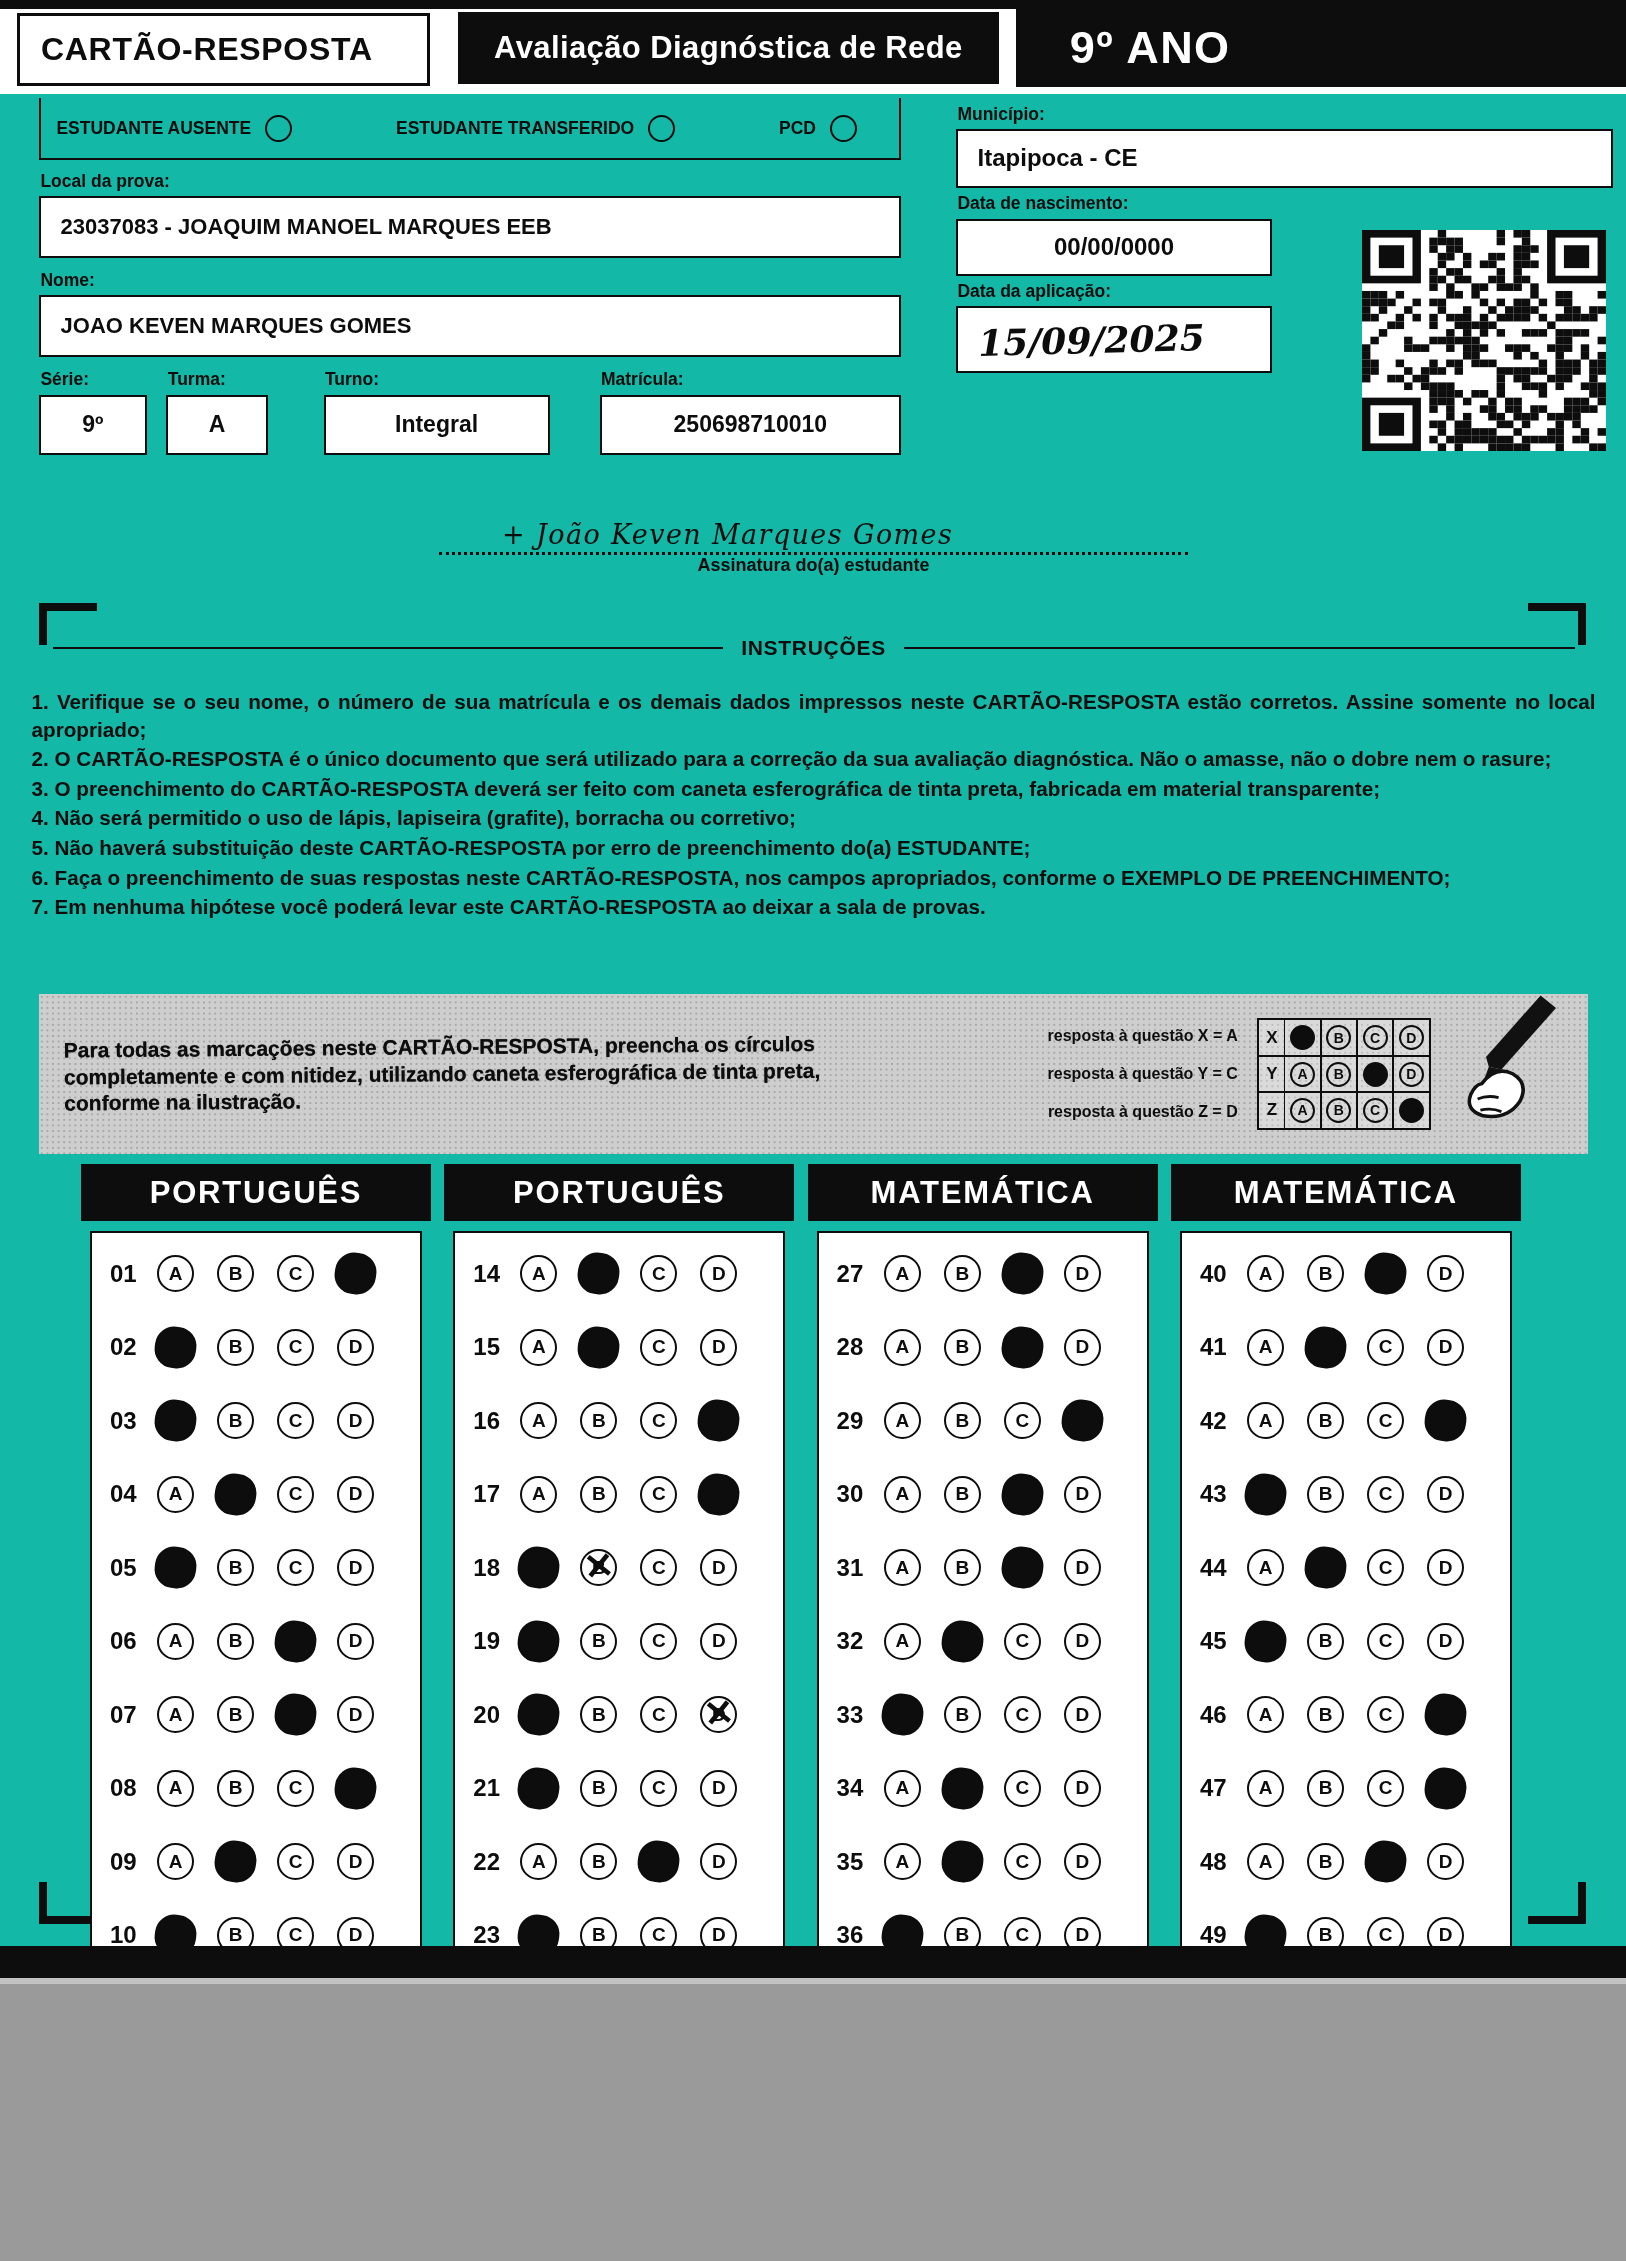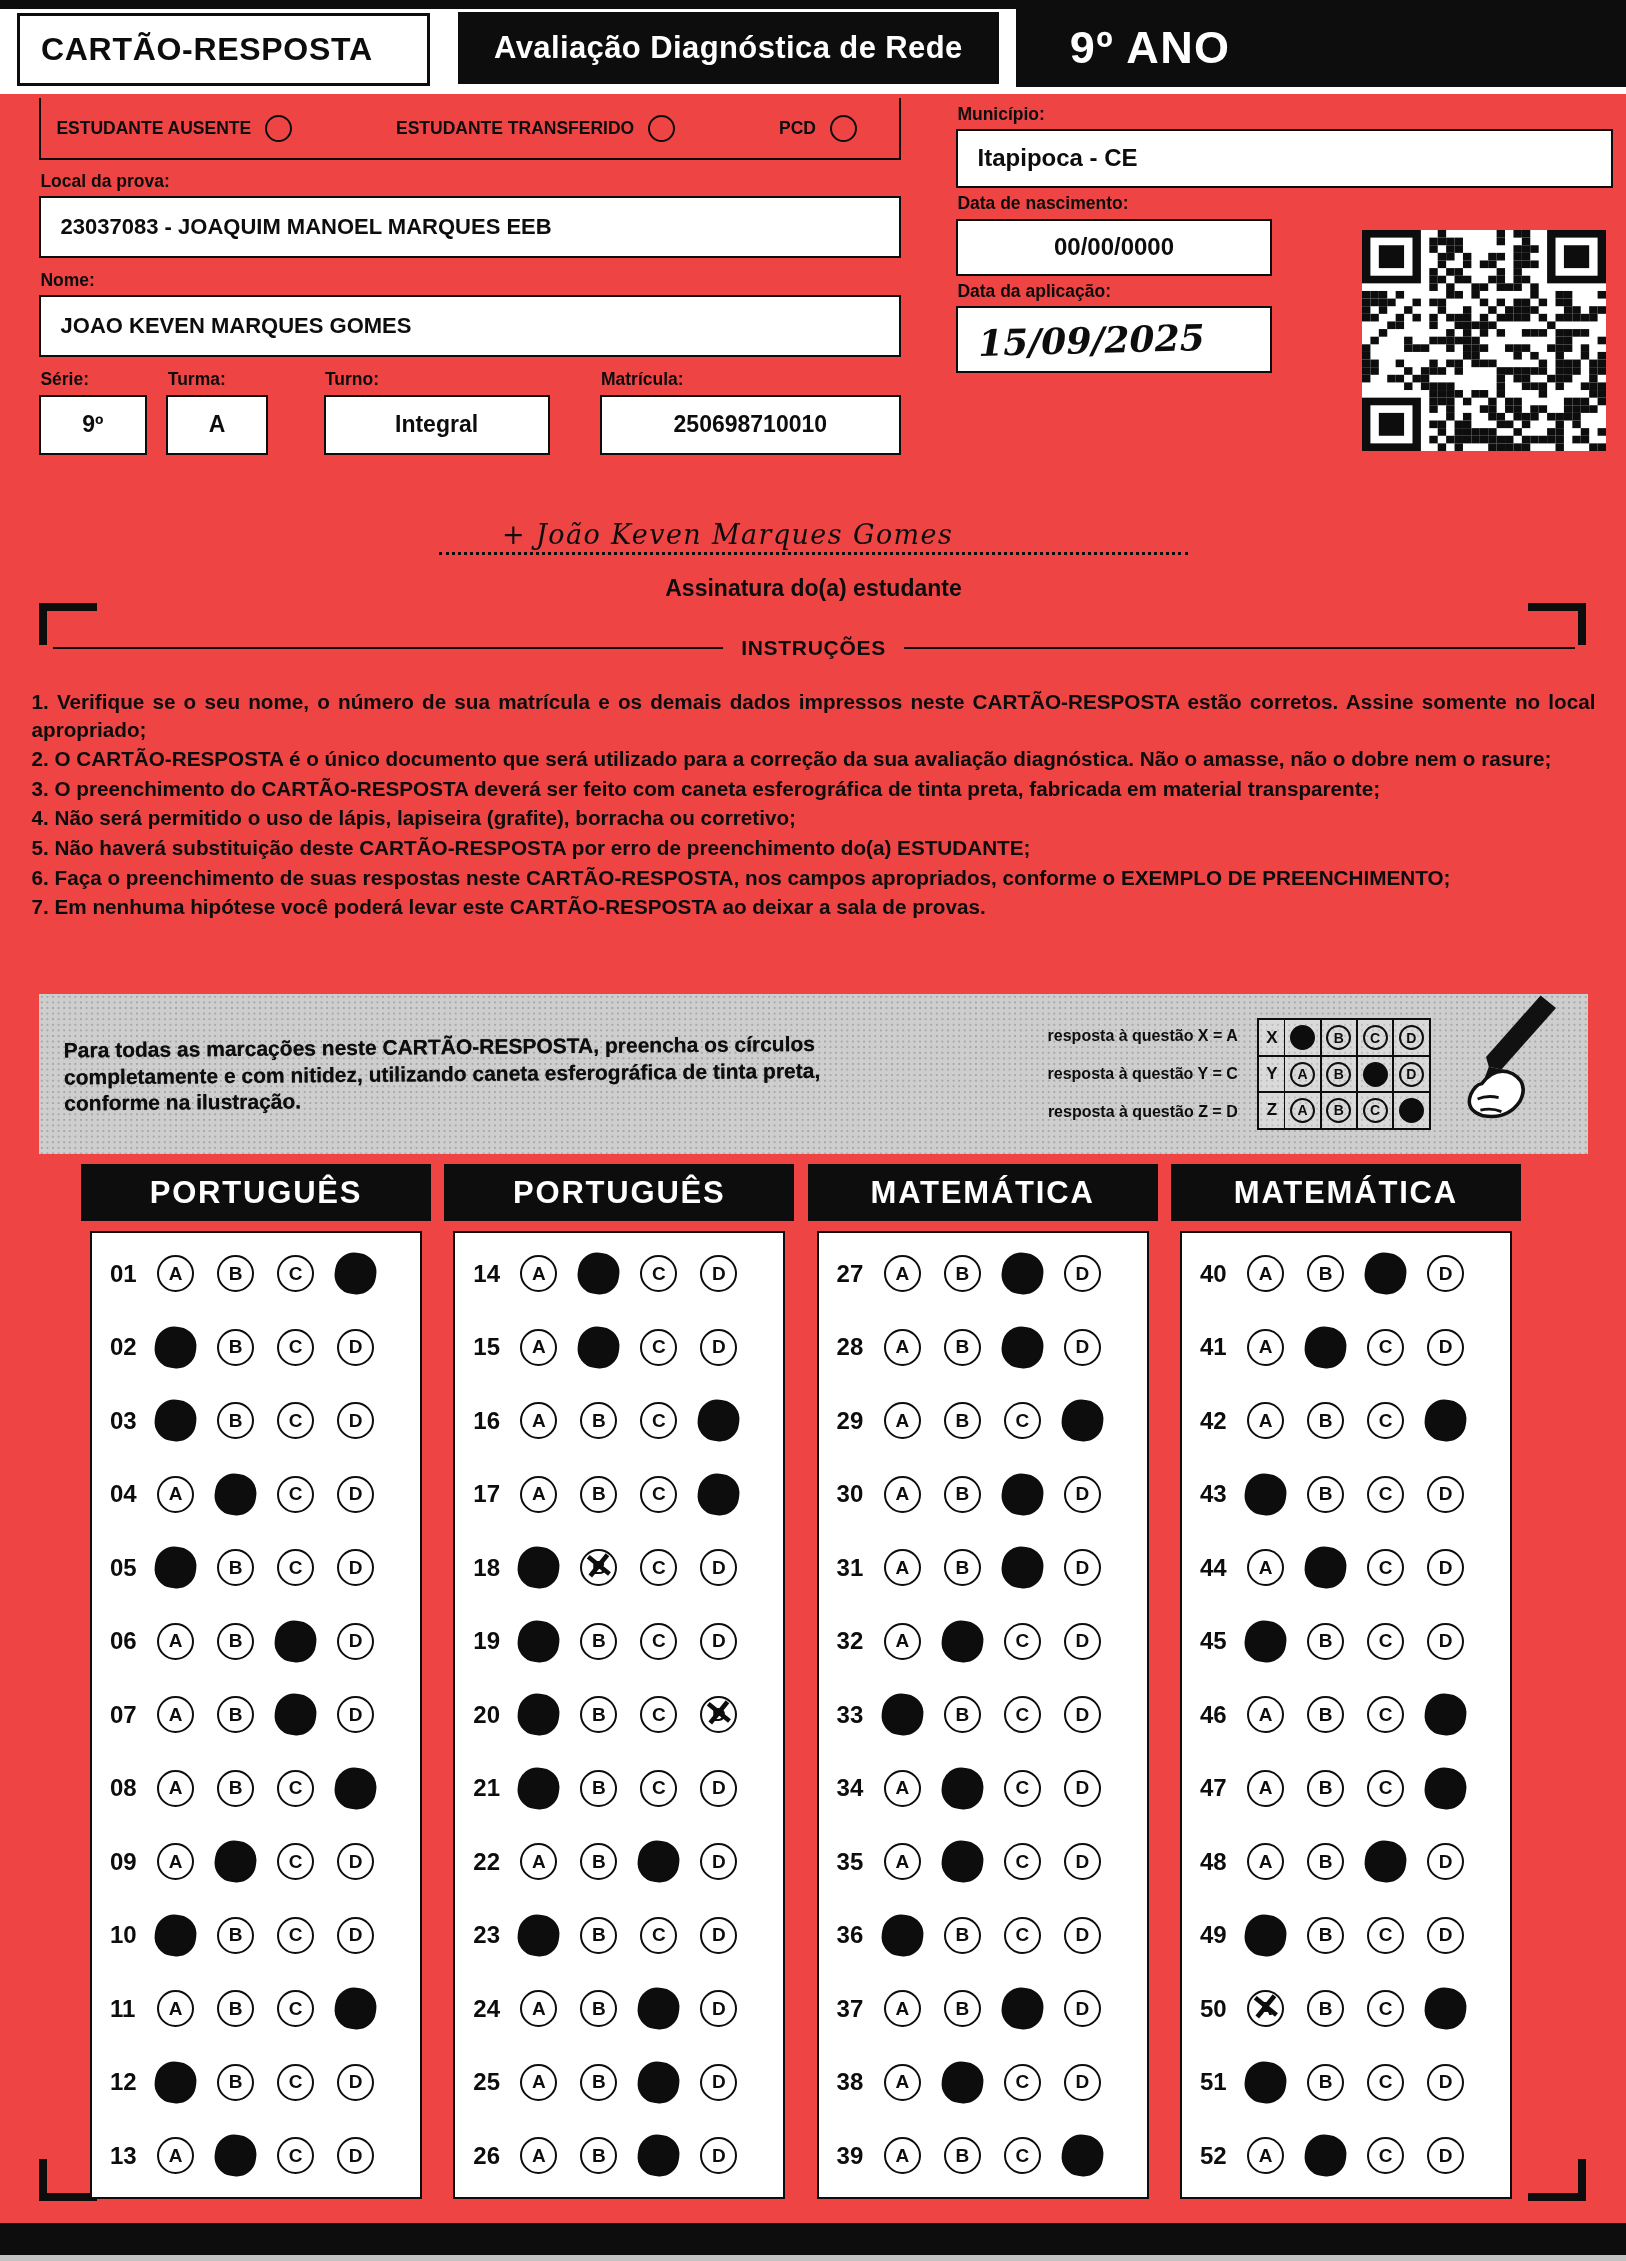--- a/index.html
+++ b/index.html
@@ -1,17 +1,17 @@
 <!DOCTYPE html>
 <html style="font-size:11.2px"><head>
 <meta charset="utf-8">
 <style>
   html,body{margin:0;padding:0;background:#9a9a9a;}
   .page{
-    position:relative;width:1627px;height:2261px;background:#ef4444;
+    position:relative;width:1627px;height:1984px;background:#14b8a6;
     font-family:"Liberation Sans",sans-serif;color:#0d0d0d;overflow:hidden;
   }
   
   .header{position:absolute;top:0;left:0;right:0;height:85px;border-top:9.8px solid #0d0d0d;display:flex;align-items:stretch;background:#fff;}
   .header-left{width:386px;margin:4.2px 0 8.4px 17px;border:3.5px solid #0d0d0d;display:flex;align-items:center;padding-left:21px;font-size:32px;font-weight:bold;letter-spacing:0.7px;}
   .header-mid{background:#0d0d0d;color:#fff;margin:2.8px 0 9.8px 28px;padding:0 36px;display:flex;align-items:center;font-size:31px;font-weight:bold;letter-spacing:0.4px;}
   .header-right{background:#0d0d0d;color:#fff;flex:1;margin:0 0 7px 17px;display:flex;align-items:center;padding-left:54px;font-size:45px;font-weight:bold;letter-spacing:1.4px;}
   
   .form-area{position:absolute;top:98px;left:0;right:0;height:420px;}
   .left-col{position:absolute;left:39px;width:862px;top:0;}
@@ -30,21 +30,21 @@
   .right-col .field-label{margin-top:5.6px;}
   .municipio-box{width:657px;height:59px;font-size:24px;}
   .nasc-box{width:316px;height:57px;font-size:24px;}
   .aplic-box{width:316px;height:67px;font-size:36px;overflow:visible;}
   .handwriting{font-family:"DejaVu Serif",serif;font-style:italic;transform:rotate(-1.5deg);white-space:nowrap;}
   .polo{font-size:20px;font-weight:bold;margin-top:28px;letter-spacing:0.4px;}
   .qr{position:absolute;top:132px;right:21px;width:244px;height:221px;}
   
   .signature{position:absolute;top:519px;left:0;right:0;text-align:center;}
   .sig-line{display:inline-block;width:686px;border-bottom:3.5px dotted #0d0d0d;padding-bottom:1.4px;text-align:left;padding-left:63px;font-size:27px;letter-spacing:1.4px;}
-  .sig-caption{font-size:23px;font-weight:bold;margin-top:20px;}
+  .sig-caption{font-size:18px;font-weight:bold;margin-top:0;}
   
   .corner{position:absolute;width:50px;height:34px;}
   .c-tl{left:39px;top:603px;border-left:8.4px solid #0d0d0d;border-top:8.4px solid #0d0d0d;}
   .c-tr{right:41px;top:603px;border-right:8.4px solid #0d0d0d;border-top:8.4px solid #0d0d0d;}
   .c-bl{left:39px;bottom:60px;border-left:8.4px solid #0d0d0d;border-bottom:8.4px solid #0d0d0d;}
   .c-br{right:41px;bottom:60px;border-right:8.4px solid #0d0d0d;border-bottom:8.4px solid #0d0d0d;}
   .instructions{position:absolute;top:636px;left:31.5px;right:31.5px;}
   .instr-title-row{display:flex;align-items:center;gap:18px;padding:0 21px;}
   .instr-title-row::before,.instr-title-row::after{content:"";flex:1;border-top:2.8px solid #0d0d0d;}
   .instr-title{font-size:21px;font-weight:bold;letter-spacing:0.7px;}

